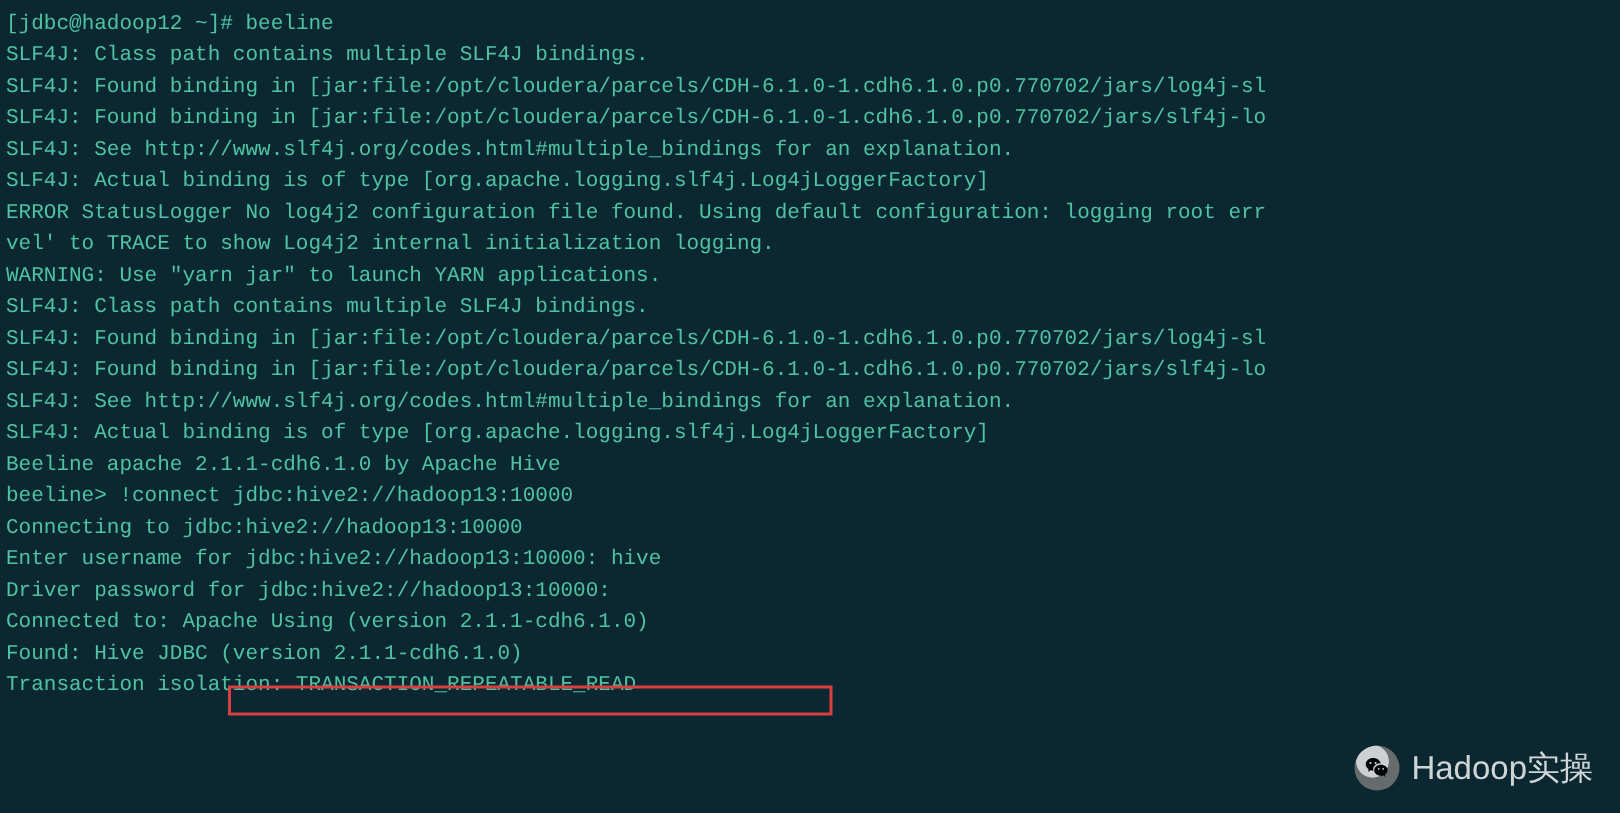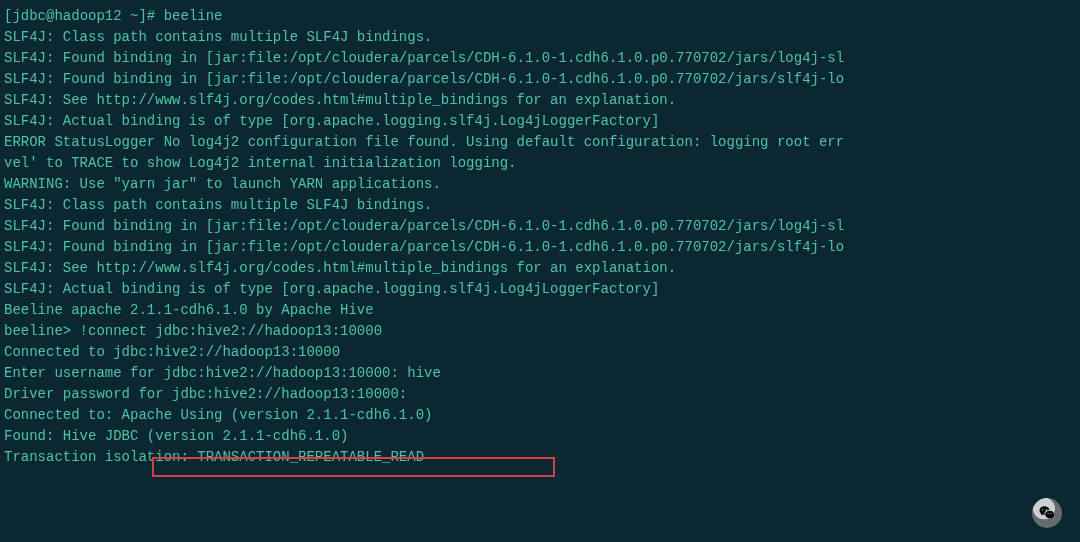--- a/index.html
+++ b/index.html
@@ -80,28 +80,29 @@
 <div class="line">ERROR StatusLogger No log4j2 configuration file found. Using default configuration: logging root err</div>
 <div class="line">vel' to TRACE to show Log4j2 internal initialization logging.</div>
 <div class="line">WARNING: Use "yarn jar" to launch YARN applications.</div>
 <div class="line">SLF4J: Class path contains multiple SLF4J bindings.</div>
 <div class="line">SLF4J: Found binding in [jar:file:/opt/cloudera/parcels/CDH-6.1.0-1.cdh6.1.0.p0.770702/jars/log4j-sl</div>
 <div class="line">SLF4J: Found binding in [jar:file:/opt/cloudera/parcels/CDH-6.1.0-1.cdh6.1.0.p0.770702/jars/slf4j-lo</div>
 <div class="line">SLF4J: See http://www.slf4j.org/codes.html#multiple_bindings for an explanation.</div>
 <div class="line">SLF4J: Actual binding is of type [org.apache.logging.slf4j.Log4jLoggerFactory]</div>
 <div class="line">Beeline apache 2.1.1-cdh6.1.0 by Apache Hive</div>
 <div class="line">beeline&gt; !connect jdbc:hive2://hadoop13:10000</div>
-<div class="line">Connected to jdbc:hive2://hadoop13:10000</div>
+<div class="line">Connecting to jdbc:hive2://hadoop13:10000</div>
 <div class="line">Enter username for jdbc:hive2://hadoop13:10000: hive</div>
 <div class="line">Driver password for jdbc:hive2://hadoop13:10000:</div>
 <div class="line">Connected to: Apache Using (version 2.1.1-cdh6.1.0)</div>
 <div class="line">Found: Hive JDBC (version 2.1.1-cdh6.1.0)</div>
 <div class="line">Transaction isolation: TRANSACTION_REPEATABLE_READ</div>
 
 <div id="hl1" class="highlight-box" title="Apache Hive (version 2.1.1-cdh6.1.0)"></div>
 
 <div class="watermark">
   <div class="watermark-icon">
     <svg viewBox="0 0 24 24" width="18" height="18">
       <path d="M8.5 3C4.9 3 2 5.5 2 8.7c0 1.8 1 3.4 2.6 4.5l-.7 2.1 2.4-1.2c.7.2 1.4.3 2.2.3h.3c-.1-.4-.2-.9-.2-1.3 0-3 2.9-5.4 6.5-5.4h.3C14.7 4.9 11.9 3 8.5 3zm-2.3 3.7c.5 0 .9.4.9.9s-.4.9-.9.9-.9-.4-.9-.9.4-.9.9-.9zm4.6 0c.5 0 .9.4.9.9s-.4.9-.9.9-.9-.4-.9-.9.4-.9.9-.9zM15.5 9c-3.3 0-6 2.2-6 4.9s2.7 4.9 6 4.9c.6 0 1.3-.1 1.9-.2l2.1 1.1-.6-1.8c1.6-.9 2.6-2.4 2.6-4 0-2.7-2.7-4.9-6-4.9zm-2 2.9c.4 0 .8.3.8.8s-.3.8-.8.8-.8-.3-.8-.8.4-.8.8-.8zm4 0c.4 0 .8.3.8.8s-.3.8-.8.8-.8-.3-.8-.8.4-.8.8-.8z"></path>
     </svg>
   </div>
+  <span class="watermark-text">Hadoop实操</span>
 </div>
 
 </body></html>

